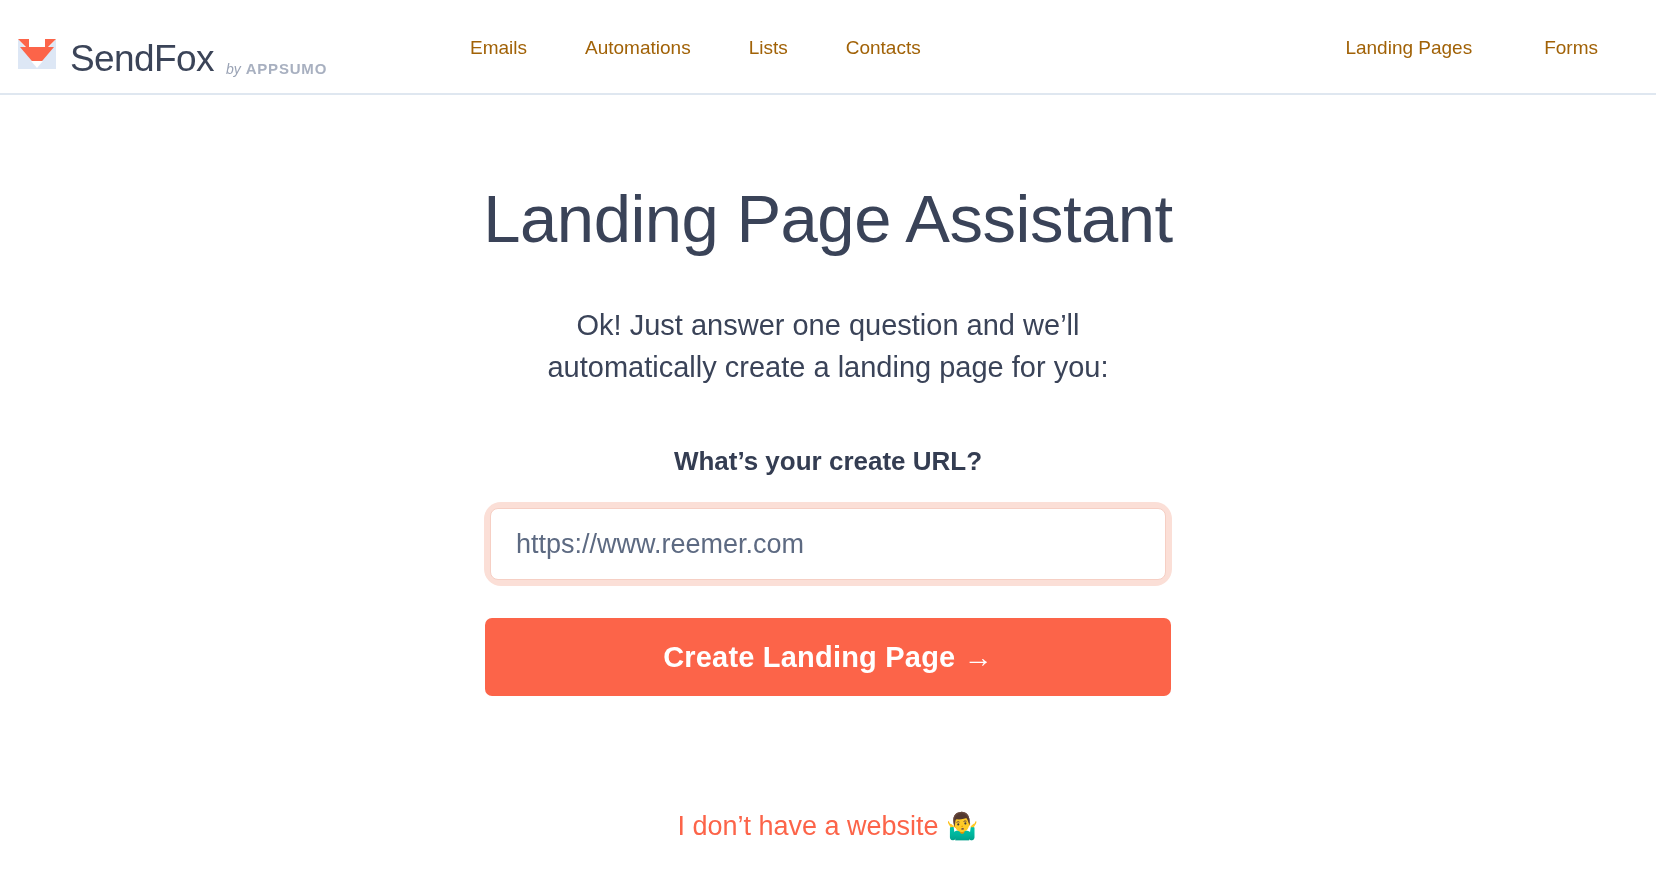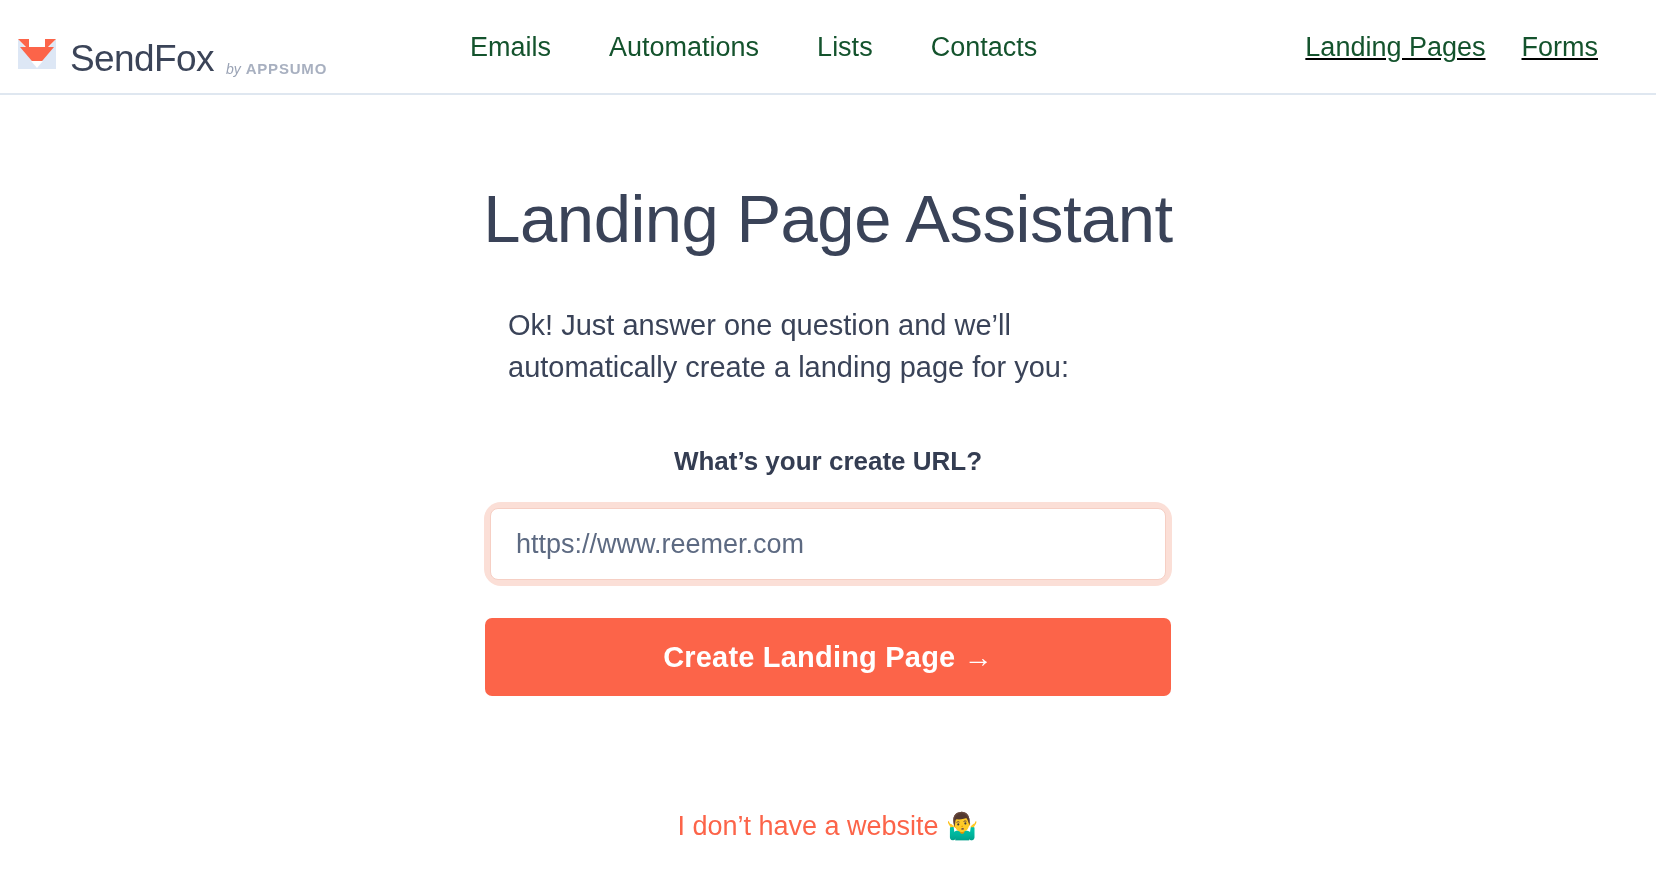--- a/index.html
+++ b/index.html
@@ -74,26 +74,25 @@
     left: 470px;
     top: 0;
     height: 95px;
     display: flex;
     align-items: center;
     gap: 58px;
   }
   .main-nav.right-group {
     left: auto;
     right: 58px;
-    gap: 36px;
-    text-decoration: underline;
+    gap: 72px;
   }
   .nav-link {
-    font-size: 27px;
-    color: #14532d;
+    font-size: 19px;
+    color: #a16207;
     text-decoration: none;
     white-space: nowrap;
     line-height: 1;
     cursor: pointer;
   }
 
   
   .page-main {
     width: 100%;
     display: flex;
@@ -110,20 +109,21 @@
     line-height: 1;
     text-align: center;
   }
 
   .page-subtitle {
     margin-top: 52px;
     font-size: 29px;
     font-weight: 400;
     color: #3a4358;
     line-height: 1.45;
+    text-align: center;
     max-width: 640px;
   }
 
   .form-block {
     margin-top: 58px;
     width: 686px;
     display: flex;
     flex-direction: column;
     align-items: stretch;
   }

